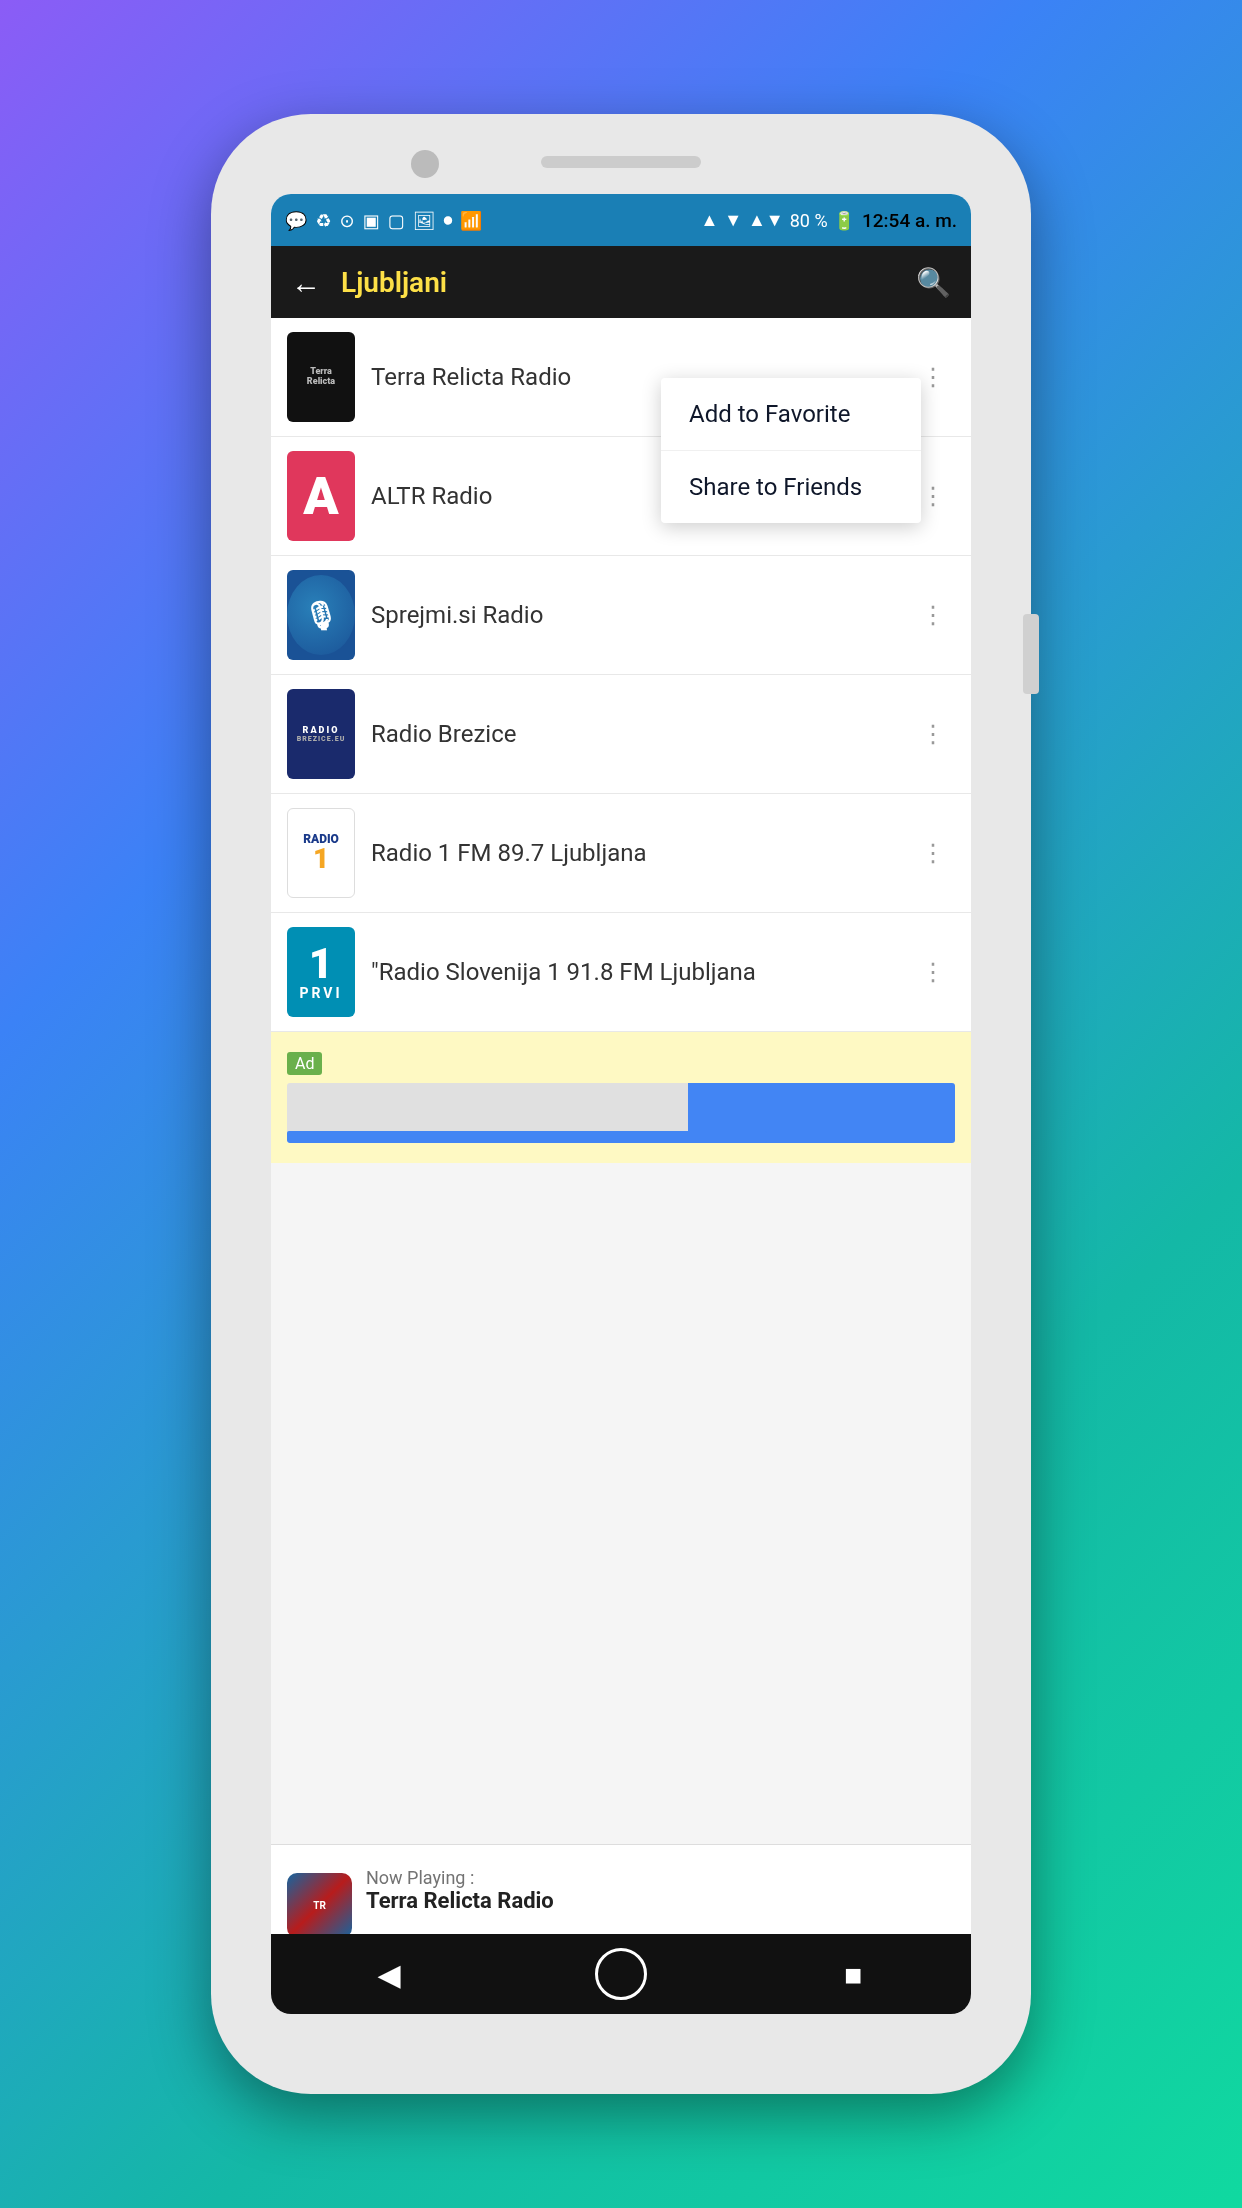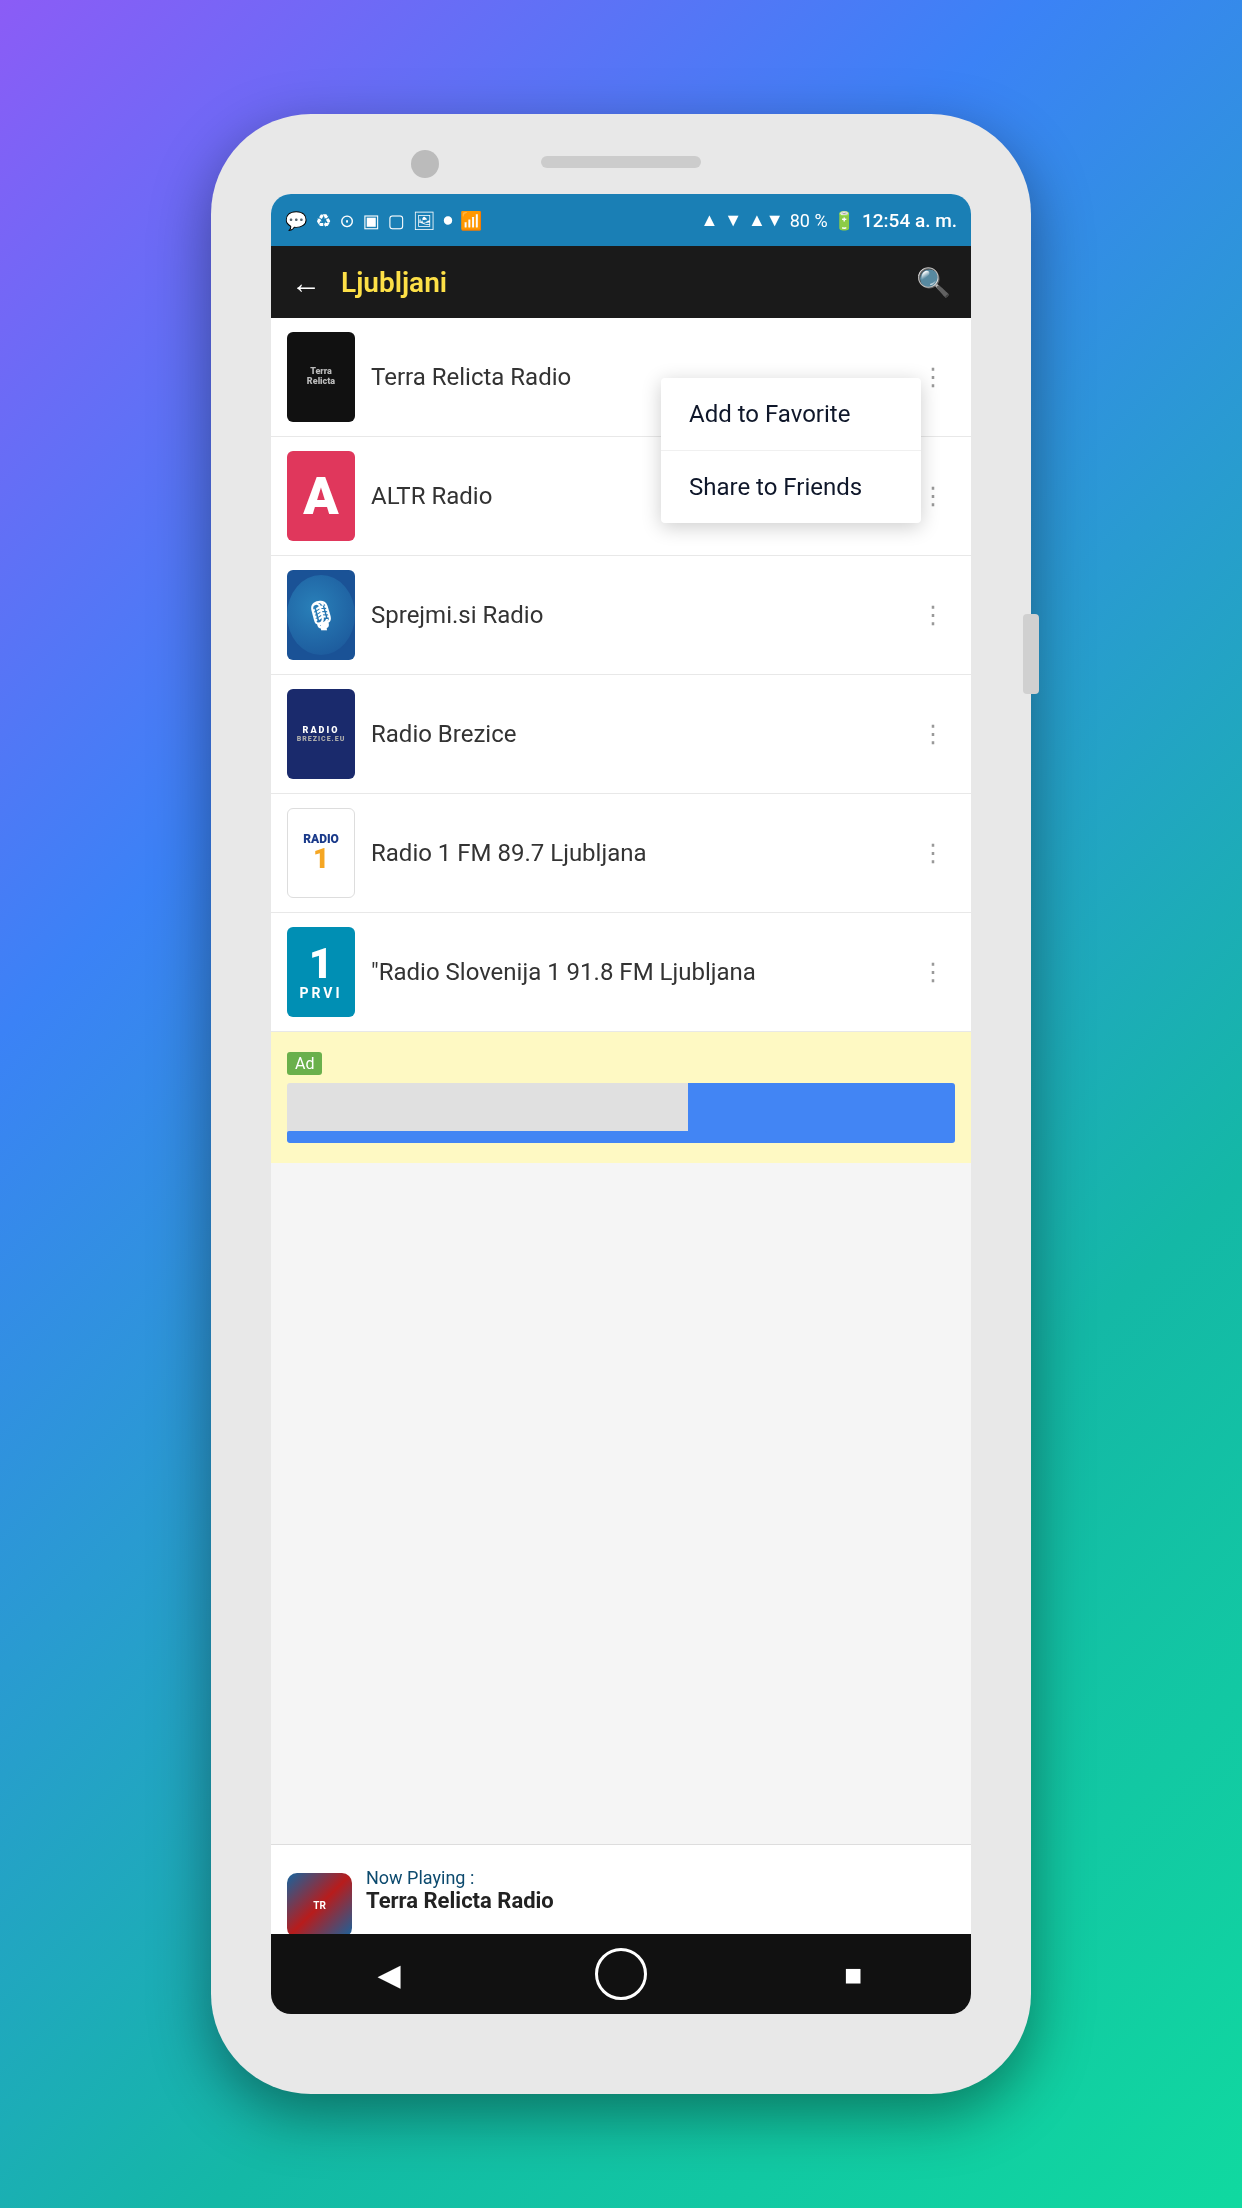--- a/index.html
+++ b/index.html
@@ -92,21 +92,21 @@
     .status-right {
       display: flex;
       align-items: center;
       gap: 6px;
       color: #fff;
       font-size: 18px;
     }
 
     .status-time {
       font-size: 19px;
-      color: #ffffff;
+      color: #000000;
       font-weight: 500;
     }
 
     
     .top-bar {
       height: 72px;
       background: #1a1a1a;
       display: flex;
       align-items: center;
       padding: 0 20px;
@@ -312,21 +312,21 @@
       justify-content: center;
     }
 
     .np-info {
       display: flex;
       flex-direction: column;
     }
 
     .np-label {
       font-size: 18px;
-      color: #0c4a6e;
+      color: #737373;
     }
 
     .np-title {
       font-size: 22px;
       font-weight: 700;
       color: #222;
     }
 
     
     .nav-bar {

